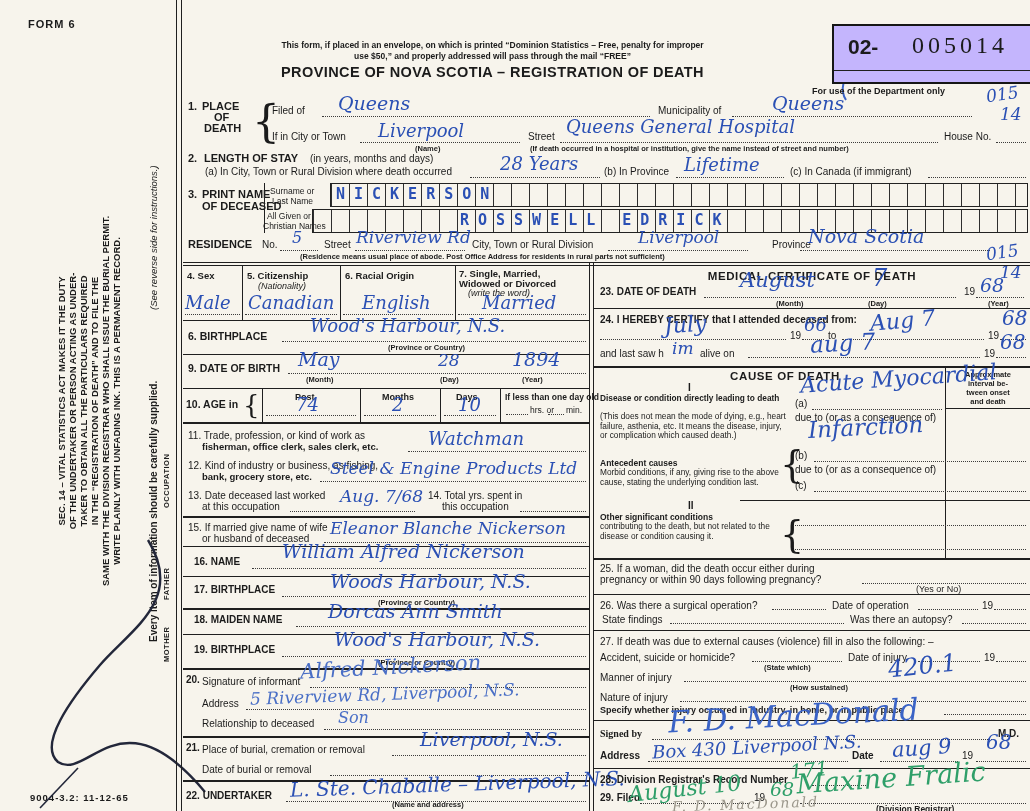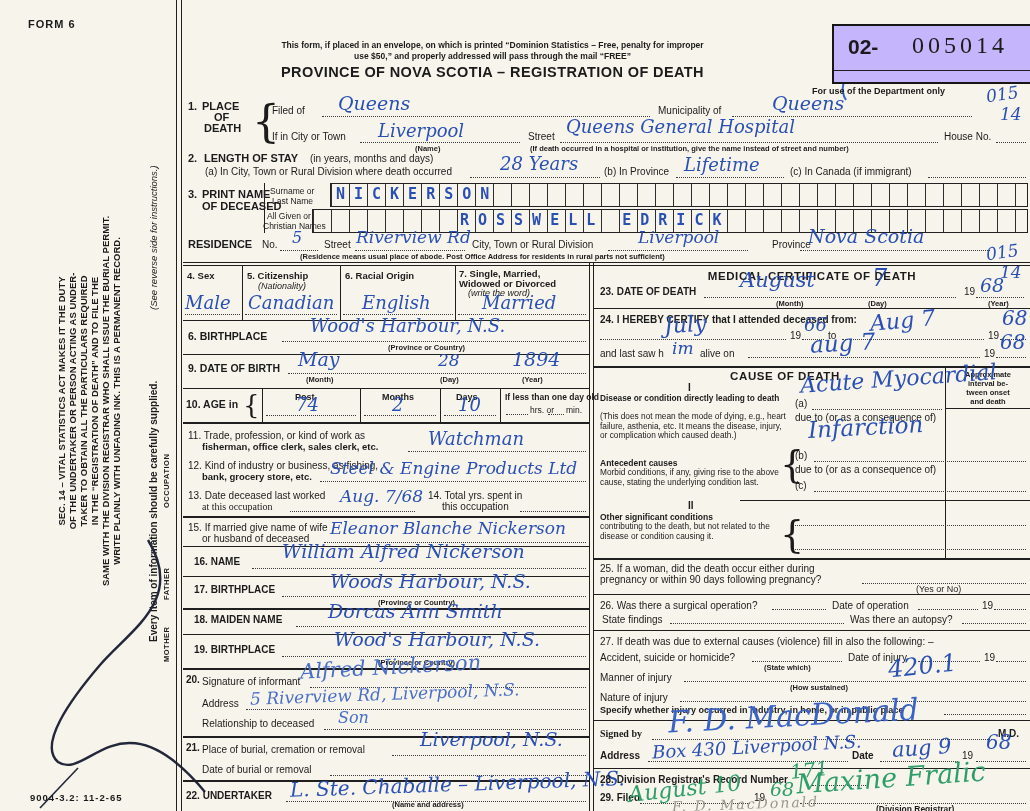--- a/index.html
+++ b/index.html
@@ -36,21 +36,21 @@
   <div class="vert" style="left:56px;top:632px;width:462px;text-align:center;">
     <div class="b" style="font-size:9.5px;">SEC. 14 – VITAL STATISTICS ACT MAKES IT THE DUTY</div>
     <div class="b" style="font-size:9.5px;">OF THE UNDERTAKER OR PERSON ACTING AS UNDER-</div>
     <div class="b" style="font-size:9.5px;">TAKER TO OBTAIN ALL THE PARTICULARS REQUIRED</div>
     <div class="b" style="font-size:9.5px;">IN THE “REGISTRATION OF DEATH” AND TO FILE THE</div>
     <div class="b" style="font-size:9.5px;">SAME WITH THE DIVISION REGISTRAR WHO SHALL ISSUE THE BURIAL PERMIT.</div>
     <div class="b" style="font-size:9.5px;">WRITE PLAINLY WITH UNFADING INK. THIS IS A PERMANENT RECORD.</div>
   </div>
   <span class="vert b" style="left:148px;top:642px;font-size:10px;">Every item of information should be carefully supplied.</span>
   <span class="vert it" style="left:148px;top:310px;font-size:9.5px;">(See reverse side for instructions.)</span>
-  <span class="abs" style="left:30px;top:792px;font-size:9.5px;font-weight:bold;letter-spacing:1px;">9004-3.2: 11-2-65</span>
+  <span class="abs" style="left:30px;top:792px;font-size:9.5px;font-weight:bold;letter-spacing:1px;">9004-3.2: 11-12-65</span>
 
   <svg width="1030" height="811" viewBox="0 0 1030 811">
     <path d="M148,540 C185,600 130,630 100,665 C70,700 38,745 58,762 C88,782 120,690 205,792" fill="none" stroke="#23273a" stroke-width="2.4"></path>
     <path d="M40,808 L78,768" fill="none" stroke="#23273a" stroke-width="1.6"></path>
     <path d="M846,100 C832,78 868,52 862,66 C856,80 884,70 908,50" fill="none" stroke="#3a63c6" stroke-width="2"></path>
   </svg>
 
   <div class="vl" style="left:176px;top:0;height:811px;"></div>
   <div class="vl" style="left:181px;top:0;height:811px;"></div>
 
@@ -199,21 +199,21 @@
   <span class="vert b" style="left:162px;top:508px;font-size:7.5px;letter-spacing:.5px;">OCCUPATION</span>
   <span class="abs t" style="left:188px;top:430px;">11. Trade, profession, or kind of work as</span>
   <span class="abs b" style="left:202px;top:441px;font-size:9.5px;">fisherman, office clerk, sales clerk, etc.</span>
   <div class="dots" style="left:408px;top:450px;width:178px;"></div>
   <span class="hw" style="left:428px;top:428px;font-size:18px;">Watchman</span>
   <span class="abs t" style="left:188px;top:460px;">12. Kind of industry or business, as fishing,</span>
   <span class="abs b" style="left:202px;top:471px;font-size:9.5px;">bank, grocery store, etc.</span>
   <div class="dots" style="left:320px;top:480px;width:266px;"></div>
   <span class="hw" style="left:330px;top:458px;font-size:17px;">Steel &amp; Engine Products Ltd</span>
   <span class="abs t" style="left:188px;top:490px;">13. Date deceased last worked</span>
-  <span class="abs t" style="left:202px;top:501px;font-family:Liberation Serif, serif;">at this occupation</span>
+  <span class="abs t" style="left:202px;top:501px;">at this occupation</span>
   <div class="dots" style="left:290px;top:510px;width:125px;"></div>
   <span class="hw" style="left:340px;top:486px;font-size:17px;">Aug. 7/68</span>
   <span class="abs t" style="left:428px;top:490px;">14. Total yrs. spent in</span>
   <span class="abs t" style="left:442px;top:501px;">this occupation</span>
   <div class="dots" style="left:520px;top:510px;width:66px;"></div>
   <div class="hl2" style="left:183px;top:516px;width:406px;"></div>
 
   <span class="abs t" style="left:188px;top:522px;">15. If married give name of wife</span>
   <span class="abs t" style="left:202px;top:533px;">or husband of deceased</span>
   <div class="dots" style="left:324px;top:541px;width:262px;"></div>

